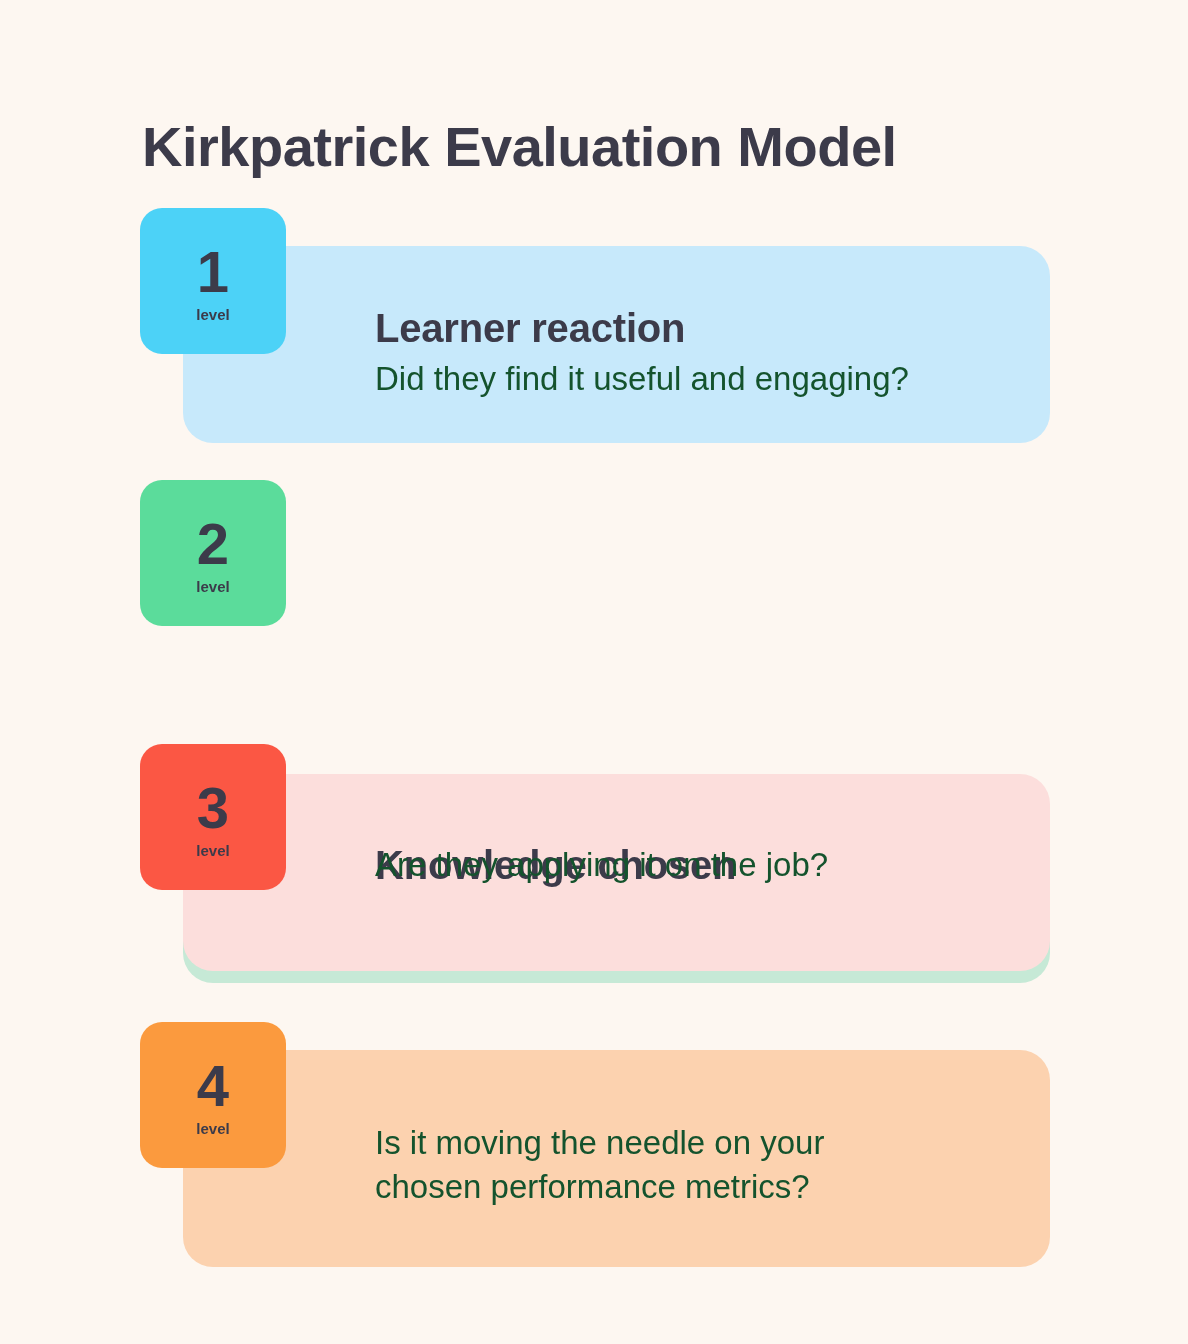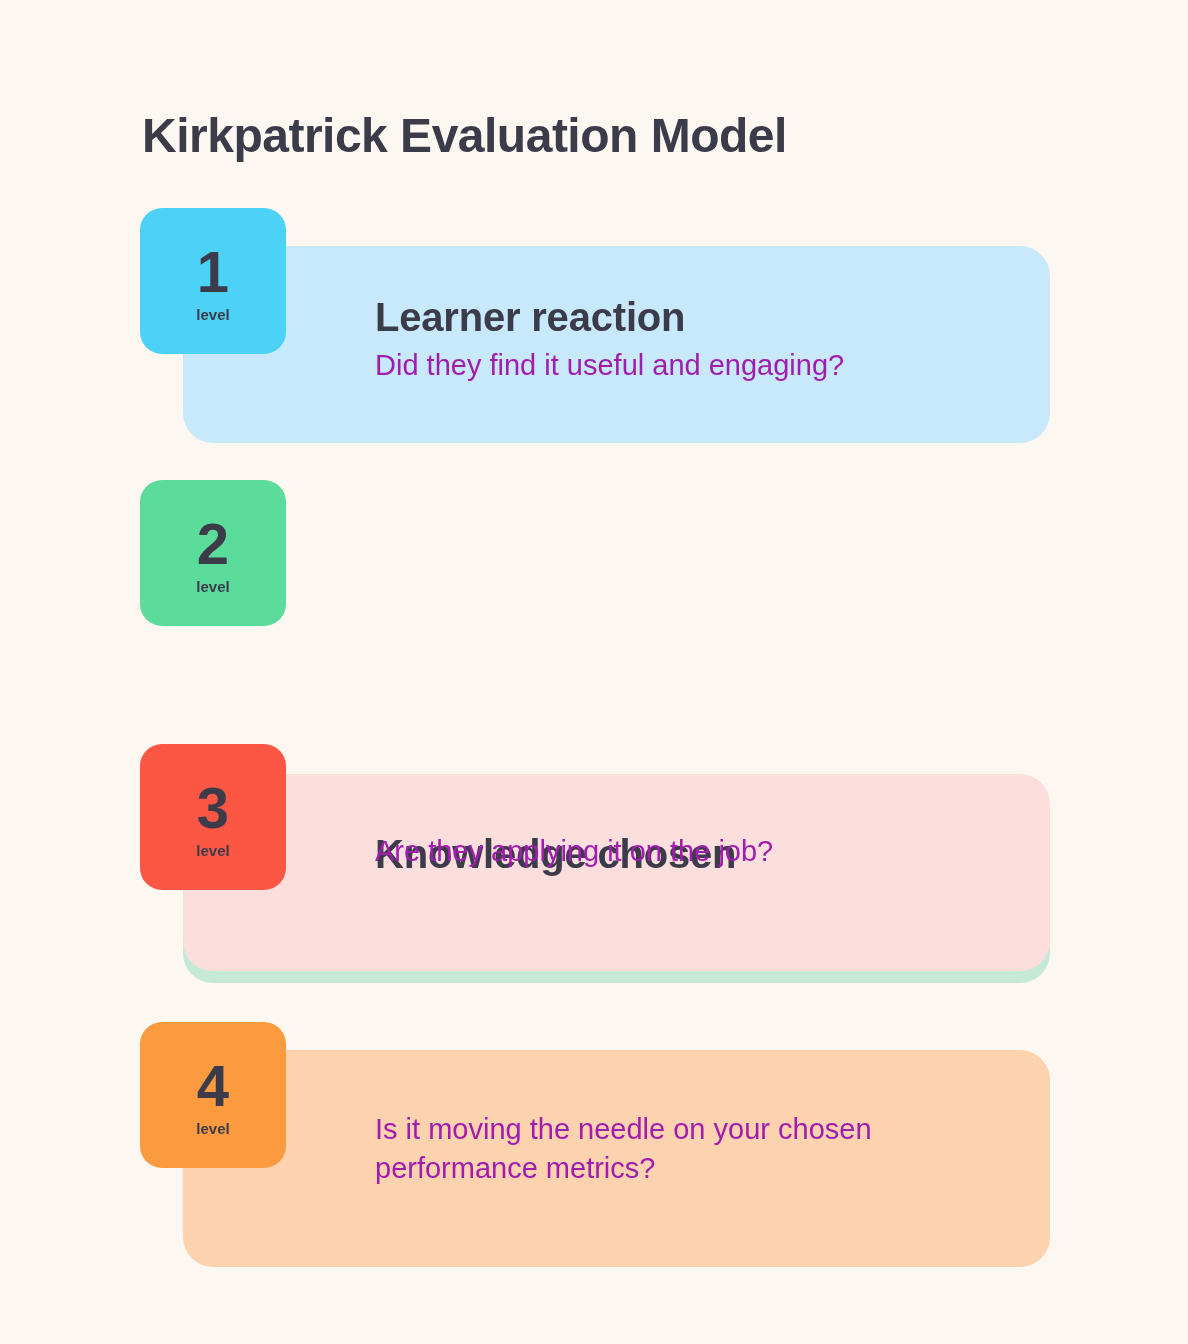--- a/index.html
+++ b/index.html
@@ -19,21 +19,21 @@
     position: relative;
     width: 1188px;
     height: 1344px;
     box-sizing: border-box;
   }
 
   .page-title {
     position: absolute;
     left: 142px;
     top: 78px;
-    font-size: 48px;
+    font-size: 56px;
     font-weight: bold;
     letter-spacing: -0.5px;
     color: #3c3b4a;
     line-height: 1.1;
     white-space: nowrap;
   }
 
   .levels {
     position: absolute;
     left: 0;
@@ -81,36 +81,37 @@
     font-weight: bold;
     color: #3c3b4a;
     line-height: 1;
     margin-top: 8px;
   }
 
   .panel-text {
     position: absolute;
     left: 375px;
     z-index: 2;
+    margin-top: 11px;
   }
 
   .level-heading {
     font-size: 40px;
     font-weight: bold;
     color: #3c3b4a;
     line-height: 1.12;
     letter-spacing: -0.2px;
     margin: 0;
     white-space: nowrap;
   }
 
   .level-subtext {
-    font-size: 29px;
+    font-size: 33px;
     font-weight: normal;
-    color: #a21caf;
+    color: #14532d;
     line-height: 1.33;
     margin: 6px 0 0 0;
     max-width: 560px;
   }
 
   
   .row-1 .level-badge { top: 8px; }
   .row-1 .level-panel { top: 46px; height: 197px; }
   .row-1 .panel-text  { top: 95px; }
 

